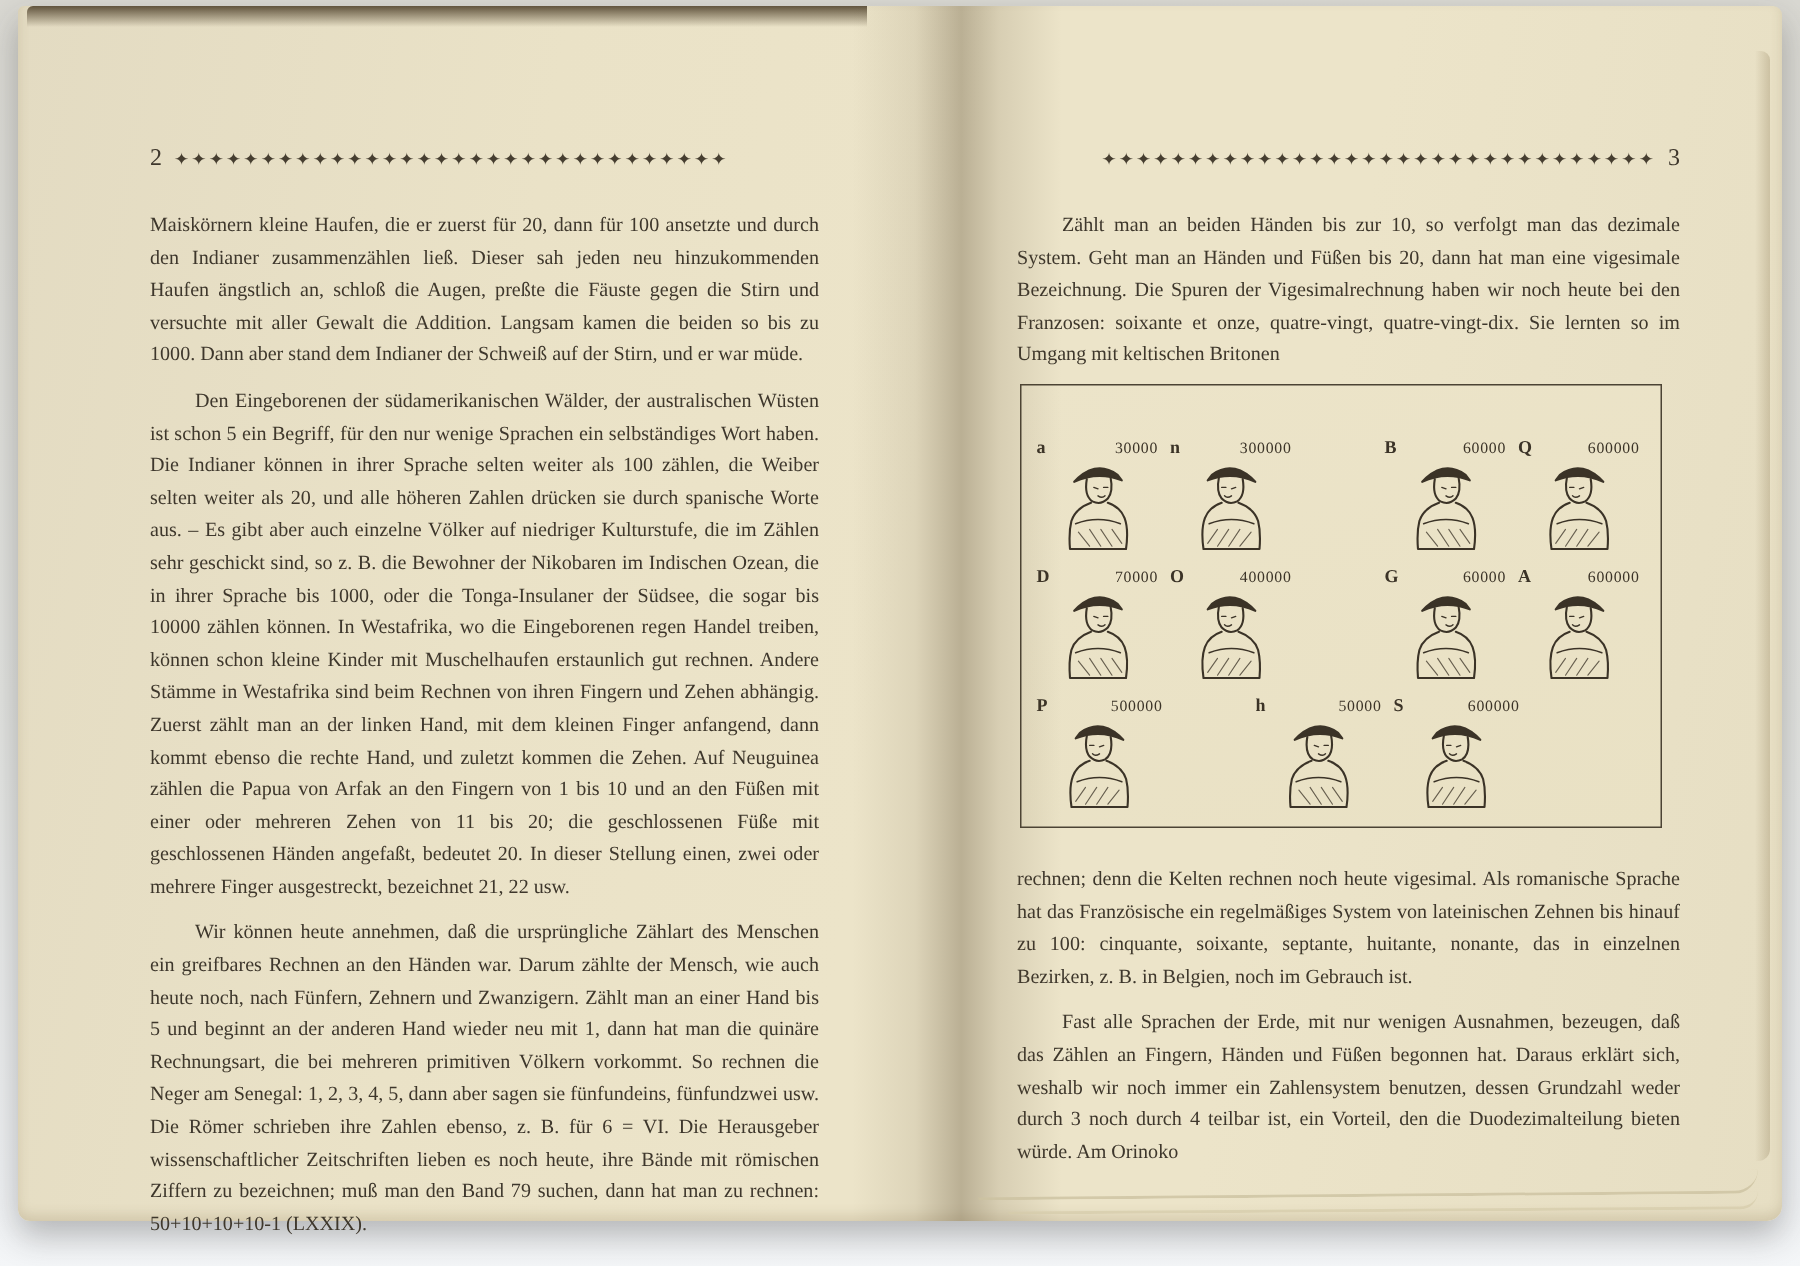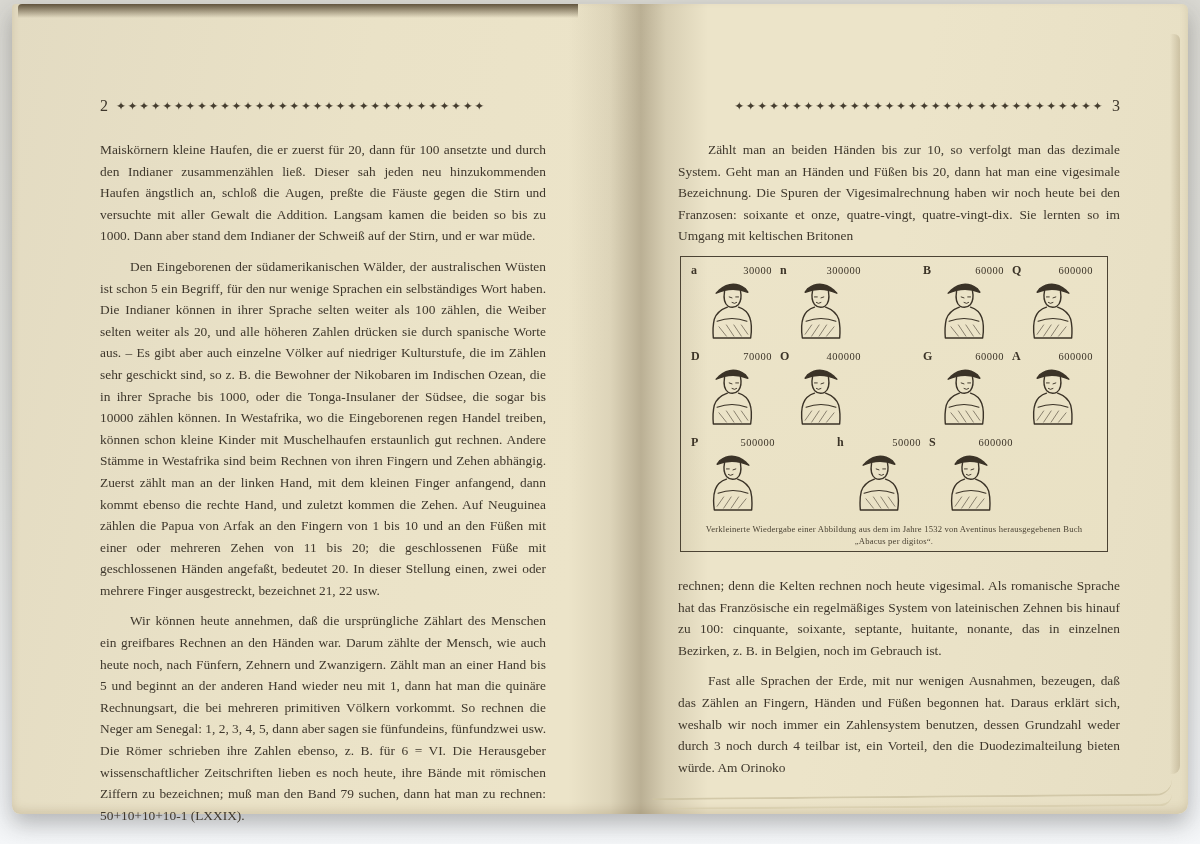--- a/index.html
+++ b/index.html
@@ -293,21 +293,20 @@
         <path d="M22 14 Q20 26 26 30 Q32 33 37 28 Q41 23 39 13"></path>
         <path d="M27 20 l3 1 M34 20 l3 0 M30 26 q3 2 5 0" stroke-width="1"></path>
         <path d="M25 31 Q14 35 11 44 Q9 52 10 64 L50 64 Q52 50 49 42 Q46 34 37 31"></path>
         <path d="M14 46 Q30 40 46 46" stroke-width="1.1"></path>
         <path d="M16 52 l8 10 M24 50 l8 12 M32 50 l8 12 M40 50 l7 10" stroke-width="0.8" opacity="0.75"></path>
       </g>
     </svg>
   </div>
             </div>
           </div>
-        <figcaption class="figcaption">Verkleinerte Wiedergabe einer Abbildung aus dem im Jahre 1532 von Aventinus herausgegebenen Buch „Abacus per digitos“.</figcaption>
       </figure>
 
       <div class="bodytext">
         <p class="noindent">rechnen; denn die Kelten rechnen noch heute vigesimal. Als romanische Sprache hat das Französische ein regelmäßiges System von lateinischen Zehnen bis hinauf zu 100: cinquante, soixante, septante, huitante, nonante, das in einzelnen Bezirken, z. B. in Belgien, noch im Gebrauch ist.</p>
         <p>Fast alle Sprachen der Erde, mit nur wenigen Ausnahmen, bezeugen, daß das Zählen an Fingern, Händen und Füßen begonnen hat. Daraus erklärt sich, weshalb wir noch immer ein Zahlensystem benutzen, dessen Grundzahl weder durch 3 noch durch 4 teilbar ist, ein Vorteil, den die Duodezimalteilung bieten würde. Am Orinoko</p>
       </div>
     </div>
   </section>
 
   <div class="gutter"></div>

